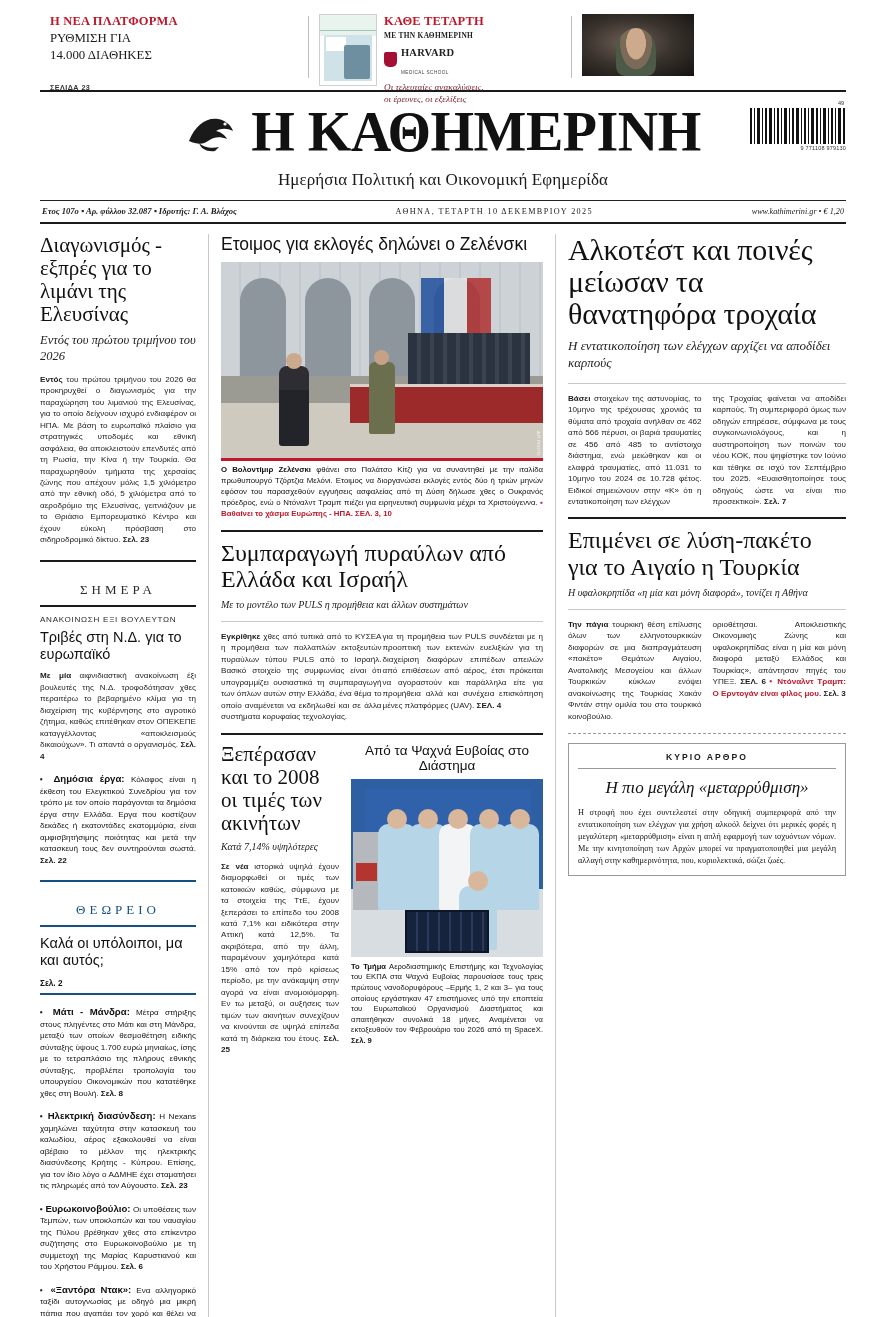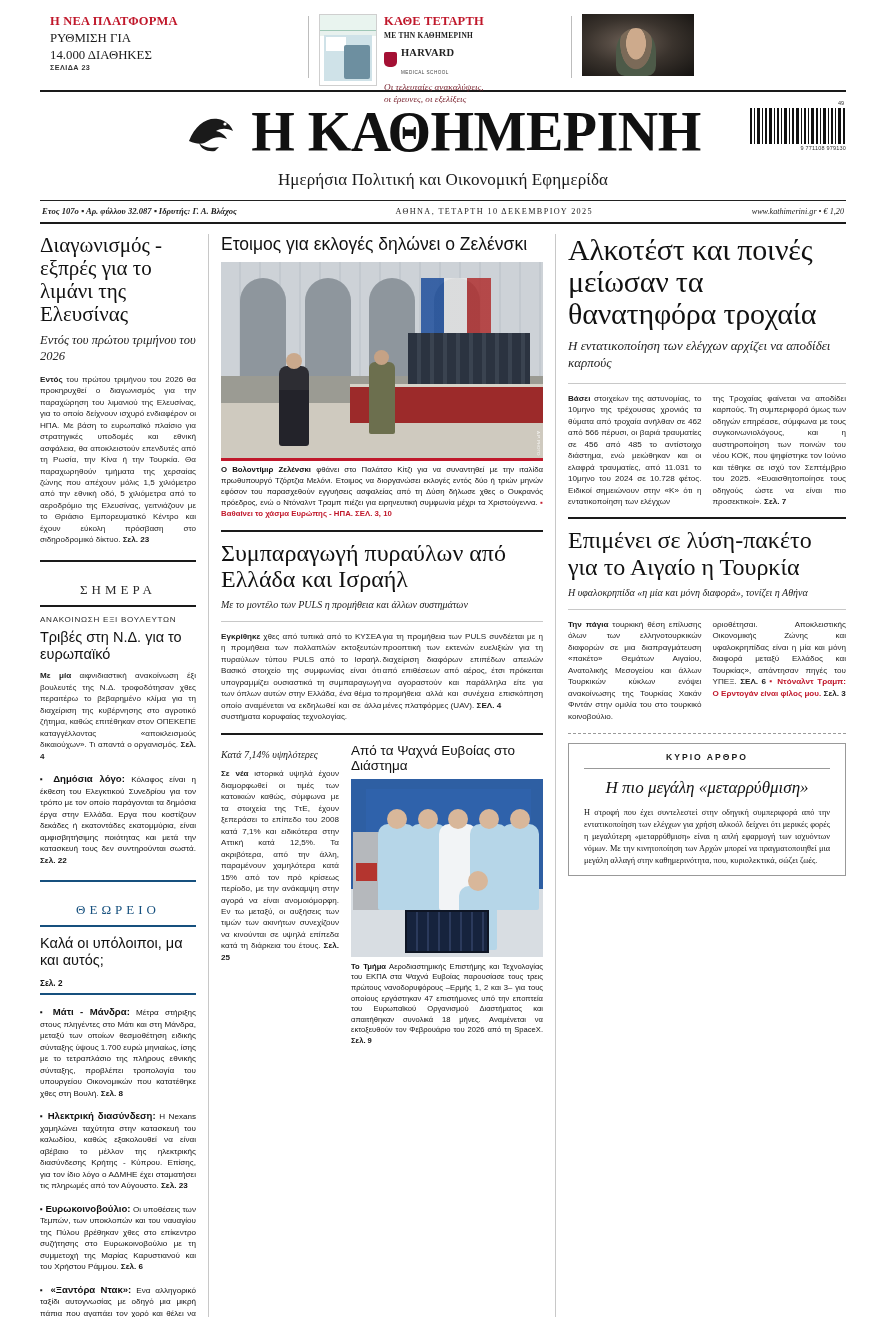--- a/index.html
+++ b/index.html
@@ -23,21 +23,21 @@
   .promo-cell { display: flex; align-items: flex-start; gap: 7px; padding: 0 10px; }
   .promo-sep { width: 1px; background: #bdbdbd; margin: 2px 0; }
   .promo-kicker {
     color: #c0182b; font-family: "Liberation Serif", serif;
     font-size: 12.5px; font-weight: 700; letter-spacing: .2px; line-height: 1.25;
   }
   .promo-line {
     font-family: "Liberation Serif", serif; font-size: 12.8px;
     line-height: 1.32; color: #1a1a1a;
   }
-  .promo-page { font-size: 7.2px; font-weight: 700; letter-spacing: .45px; margin-top: 0; color: #333; }
+  .promo-page { font-size: 7.2px; font-weight: 700; letter-spacing: .45px; margin-top: 20px; color: #333; }
   .promo-small { font-family:"Liberation Serif",serif; font-size:7.4px; font-weight:700; letter-spacing:.3px; color:#222; margin-top:1px;}
   .promo-italic { font-family:"Liberation Serif",serif; font-style:italic; font-size:9.2px; color:#7a2430; line-height:1.38; }
 
   .thumb-mag {
     width: 58px; height: 72px; flex: 0 0 58px;
     background: linear-gradient(#ffffff 0 18%, #e8f1ee 18% 30%, #ffffff 30% 100%);
     border: 1px solid #cfcfcf; position: relative; overflow: hidden;
   }
   .thumb-mag .tm-top { height: 16px; background: #e9f4ef; border-bottom: 1px solid #9ec7b6;}
   .thumb-mag .tm-title { font-size: 5px; color: #1d6b4f; text-align:center; font-family:"Liberation Serif",serif; padding-top:4px;}
@@ -153,21 +153,21 @@
 
   .cap-rule { border-top: 3px solid #c0182b; margin-top: 0; }
   .caption { font-size: 7.8px; line-height:1.4; text-align:justify; margin-top: 4px; }
   .caption b { font-weight:700; }
   .cap-red { color:#c0182b; font-weight:700; }
 
   
   .big-hl { font-size: 30px; line-height: 1.06; letter-spacing:-.2px;}
   .big-deck { font-size: 13px; margin-top: 9px; line-height:1.28;}
 
-  .box-editorial { border: 1px solid #999; padding: 8px 15px; }
+  .box-editorial { border: 1px solid #999; padding: 8px 9px; }
   .ed-label { text-align:center; font-size:8.6px; font-weight:700; letter-spacing:2px; color:#1a1a1a; padding-bottom:6px; border-bottom:1px solid #999; }
   .ed-title { font-family:"Liberation Serif",serif; font-style:italic; font-size:17px; text-align:center; line-height:1.2; margin:9px 0 8px 0;}
   .ed-body { font-family:"Liberation Serif",serif; font-size:8.3px; line-height:1.46; text-align:justify;}
 
   
   .photo-sat {
     width:100%; height: 178px; position:relative; overflow:hidden;
     background: linear-gradient(#2e5fa3 0 62%, #d8dde2 62% 100%);
   }
   .ps-blue{position:absolute;left:8%;top:6%;right:6%;height:56%;background:#2f62ab;}
@@ -300,38 +300,38 @@
       <div class="sec-head">ΣΗΜΕΡΑ</div>
       <div class="sec-rule-bot" style="margin-top:-4px"></div>
 
       <div style="margin-top:8px">
         <div class="kicker-caps">ΑΝΑΚΟΙΝΩΣΗ ΕΞΙ ΒΟΥΛΕΥΤΩΝ</div>
         <h3 class="mini-hl">Τριβές στη Ν.Δ. για το ευρωπαϊκό</h3>
         <p class="body-txt" style="margin-top:7px"><b>Με μία</b><span> αιφνιδιαστική ανακοίνωση έξι βουλευτές της Ν.Δ. τροφοδότησαν χθες περαιτέρω το βεβαρημένο κλίμα για τη διαχείριση της κυβέρνησης στο αγροτικό ζήτημα, καθώς επιτέθηκαν στον ΟΠΕΚΕΠΕ καταγγέλλοντας «αποκλεισμούς δικαιούχων». Τι απαντά ο οργανισμός.</span> <b class="pg">Σελ. 4</b></p>
       </div>
 
       <p class="brief">
-        <span class="bullet">▪ </span><b class="bt">Δημόσια λόγο:</b><span> Κόλαφος είναι η έκθεση του Ελεγκτικού Συνεδρίου για τον τρόπο με τον οποίο παράγονται τα δημόσια έργα στην Ελλάδα. Εργα που κοστίζουν δεκάδες ή εκατοντάδες εκατομμύρια, είναι αμφισβητήσιμης ποιότητας και μετά την κατασκευή τους δεν συντηρούνται σωστά.</span> <b class="pg">Σελ. 22</b>
+        <span class="bullet">▪ </span><b class="bt">Δημόσια έργα:</b><span> Κόλαφος είναι η έκθεση του Ελεγκτικού Συνεδρίου για τον τρόπο με τον οποίο παράγονται τα δημόσια έργα στην Ελλάδα. Εργα που κοστίζουν δεκάδες ή εκατοντάδες εκατομμύρια, είναι αμφισβητήσιμης ποιότητας και μετά την κατασκευή τους δεν συντηρούνται σωστά.</span> <b class="pg">Σελ. 22</b>
       </p>
 
       <div class="sec-rule-blue" style="margin-top:14px"></div>
       <div class="sec-head theoreio">ΘΕΩΡΕΙΟ</div>
       <div class="sec-rule-botblue" style="margin-top:-4px"></div>
 
       <div style="margin-top:8px">
         <h3 class="mini-hl">Καλά οι υπόλοιποι, μα και αυτός;</h3>
         <div class="pg-right">Σελ. 2</div>
       </div>
       <div class="thin-rule" style="border-top:2px solid #16507e;margin-top:5px"></div>
 
       <p class="brief">
         <span class="bullet">▪ </span><b class="bt">Μάτι - Μάνδρα:</b><span> Μέτρα στήριξης στους πληγέντες στο Μάτι και στη Μάνδρα, μεταξύ των οποίων θεσμοθέτηση ειδικής σύνταξης ύψους 1.700 ευρώ μηνιαίως, ίσης με το τετραπλάσιο της πλήρους εθνικής σύνταξης, προβλέπει τροπολογία του υπουργείου Οικονομικών που κατατέθηκε χθες στη Βουλή.</span> <b class="pg">Σελ. 8</b>
       </p>
       <p class="brief">
-        <span class="bullet">▪ </span><b class="bt">Ηλεκτρική διασύνδεση:</b><span> Η Nexans χαμηλώνει ταχύτητα στην κατασκευή του καλωδίου, καθώς εξακολουθεί να είναι αβέβαιο το μέλλον της ηλεκτρικής διασύνδεσης Κρήτης - Κύπρου. Επίσης, για τον ίδιο λόγο ο ΑΔΜΗΕ έχει σταματήσει τις πληρωμές από τον Αύγουστο.</span> <b class="pg">Σελ. 23</b>
+        <span class="bullet">▪ </span><b class="bt">Ηλεκτρική διασύνδεση:</b><span> Η Nexans χαμηλώνει ταχύτητα στην κατασκευή του καλωδίου, αέρος εξακολουθεί να είναι αβέβαιο το μέλλον της ηλεκτρικής διασύνδεσης Κρήτης - Κύπρου. Επίσης, για τον ίδιο λόγο ο ΑΔΜΗΕ έχει σταματήσει τις πληρωμές από τον Αύγουστο.</span> <b class="pg">Σελ. 23</b>
       </p>
       <p class="brief">
         <span class="bullet">▪ </span><b class="bt">Ευρωκοινοβούλιο:</b><span> Οι υποθέσεις των Τεμπών, των υποκλοπών και του ναυαγίου της Πύλου βρέθηκαν χθες στο επίκεντρο συζήτησης στο Ευρωκοινοβούλιο με τη συμμετοχή της Μαρίας Καρυστιανού και του Χρήστου Ράμμου.</span> <b class="pg">Σελ. 6</b>
       </p>
       <p class="brief">
         <span class="bullet">▪ </span><b class="bt">«Ξαντόρα Ντακ»:</b><span> Ενα αλληγορικό ταξίδι αυτογνωσίας με οδηγό μια μικρή πάπια που αγαπάει τον χορό και θέλει να κυνηγήσει το όνειρό της δημιούργησε η σκηνοθέτις Στέλλα Μιχαηλίδου με το μιούζικαλ «Ξαντόρα Ντακ», που παρουσιάζεται στην Εθνική Λυρική Σκηνή.</span> 
       </p>
     </div>
 
     <div class="col-mid">
@@ -366,26 +366,27 @@
         <div style="display:flex;gap:1px">
           <p class="body-txt" style="flex:1"><b>Εγκρίθηκε</b><span> χθες από τυπικά από το ΚΥΣΕΑ η προμήθεια των πολλαπλών εκτοξευτών πυραύλων τύπου PULS από το Ισραήλ. Βασικό στοιχείο της συμφωνίας είναι ότι υπογραμμίζει ουσιαστικά τη συμπαραγωγή των όπλων αυτών στην Ελλάδα, ένα θέμα το οποίο αναμένεται να εκδηλωθεί και σε άλλα συστήματα κορυφαίας τεχνολογίας.</span></p>
           <p class="body-txt" style="flex:1"><span>για τη προμήθεια των PULS συνδέεται με η προοπτική των εκτενών ευελιξιών για τη διαχείριση διαφόρων επιπέδων απειλών από επιθέσεων από αέρος, έτσι πρόκειται να αγοραστούν και παράλληλα είτε για προμήθεια αλλά και συνέχεια επισκόπηση μένες πλατφόρμες (UAV).</span> <b class="pg">ΣΕΛ. 4</b></p>
         </div>
       </div>
 
       <div class="rule-2" style="margin-top:10px"></div>
 
       <div style="display:flex;gap:12px;margin-top:8px">
         <div style="width:118px;flex:0 0 118px">
+          <h2 class="hl-serif" style="font-size:21px">Ξεπέρασαν και το 2008 οι τιμές των ακινήτων</h2>
           <div class="deck" style="font-size:10px;margin-top:6px">Κατά 7,14% υψηλότερες</div>
           <p class="body-txt" style="margin-top:7px"><b>Σε νέα</b><span> ιστορικά υψηλά έχουν διαμορφωθεί οι τιμές των κατοικιών καθώς, σύμφωνα με τα στοιχεία της ΤτΕ, έχουν ξεπεράσει το επίπεδο του 2008 κατά 7,1% και ειδικότερα στην Αττική κατά 12,5%. Τα ακριβότερα, από την άλλη, παραμένουν χαμηλότερα κατά 15% από τον πρό κρίσεως περίοδο, με την ανάκαμψη στην αγορά να είναι ανομοιόμορφη. Εν τω μεταξύ, οι αυξήσεις των τιμών των ακινήτων συνεχίζουν να κινούνται σε υψηλά επίπεδα κατά τη διάρκεια του έτους.</span> <b class="pg">Σελ. 25</b></p>
         </div>
 
         <div style="flex:1">
-          <h3 class="sans" style="font-size:13.5px;text-align:left;margin-bottom:6px">Από τα Ψαχνά Ευβοίας στο Διάστημα</h3>
+          <h3 class="sans" style="font-size:13.5px;text-align:center;margin-bottom:6px">Από τα Ψαχνά Ευβοίας στο Διάστημα</h3>
           <div class="photo-sat">
             <div class="ps-blue"></div>
             <div class="ps-rack"></div>
             <div class="ps-person" style="left:14%"></div>
             <div class="ps-person" style="left:30%"></div>
             <div class="ps-person w" style="left:46%"></div>
             <div class="ps-person" style="left:62%"></div>
             <div class="ps-person" style="left:78%"></div>
             <div class="ps-person" style="left:56%;bottom:4%;height:64px"></div>
             <div class="ps-panel"></div>

